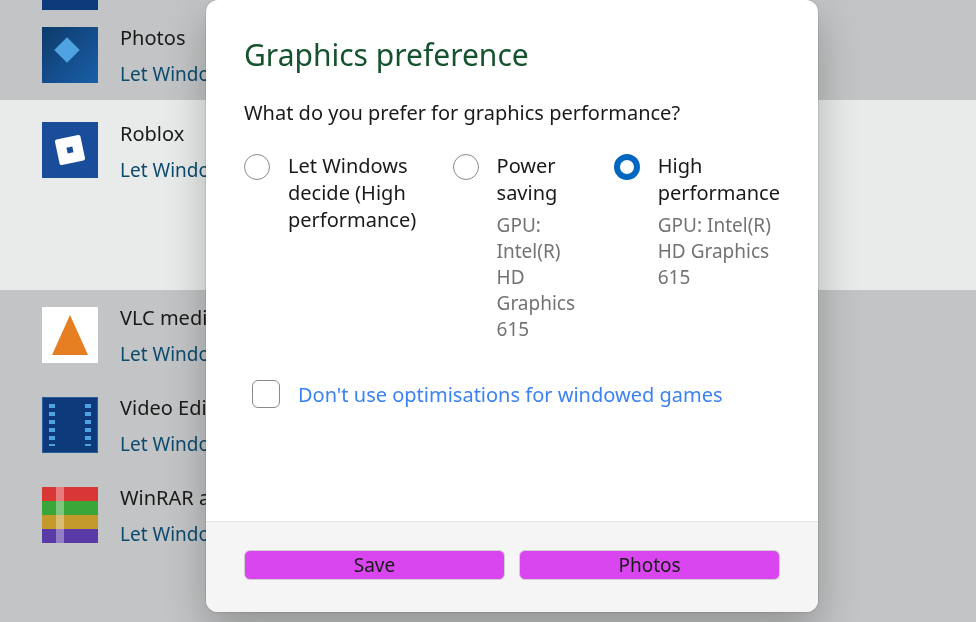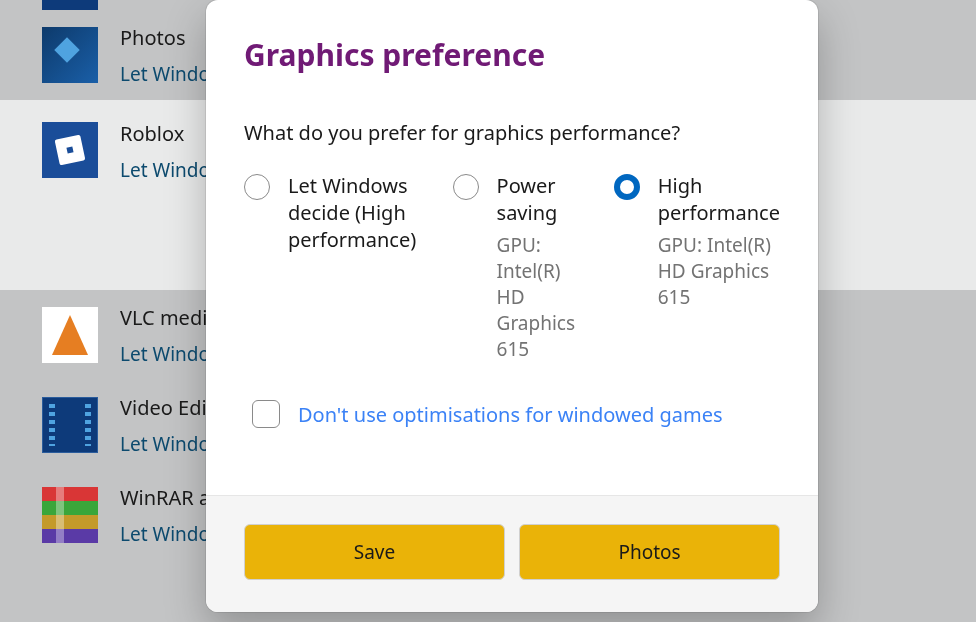--- a/index.html
+++ b/index.html
@@ -154,23 +154,23 @@
       display: flex;
       flex-direction: column;
       overflow: hidden;
     }
     .dialog-body {
       flex: 1;
       padding: 34px 38px 10px 38px;
     }
     .dialog-title {
       font-size: 30px;
-      font-weight: 700;
-      color: #701a75;
-      margin-bottom: 44px;
+      font-weight: 400;
+      color: #14532d;
+      margin-bottom: 24px;
     }
     .dialog-question {
       font-size: 20px;
       color: #1a1a1a;
       margin-bottom: 26px;
     }
     .radio-group {
       display: flex;
       flex-direction: row;
       gap: 26px;
@@ -226,23 +226,23 @@
     }
     .dialog-footer {
       border-top: 1px solid #e6e6e6;
       background: #f5f5f5;
       padding: 28px 38px 32px 38px;
       display: flex;
       gap: 14px;
     }
     .btn {
       flex: 1;
-      height: 56px;
+      height: 30px;
       border: 1px solid #d0d0d0;
-      background: #eab308;
+      background: #d946ef;
       border-radius: 6px;
       font-size: 19px;
       color: #1a1a1a;
       font-family: inherit;
       cursor: pointer;
     }
   </style>
 </head>
 <body>
 

